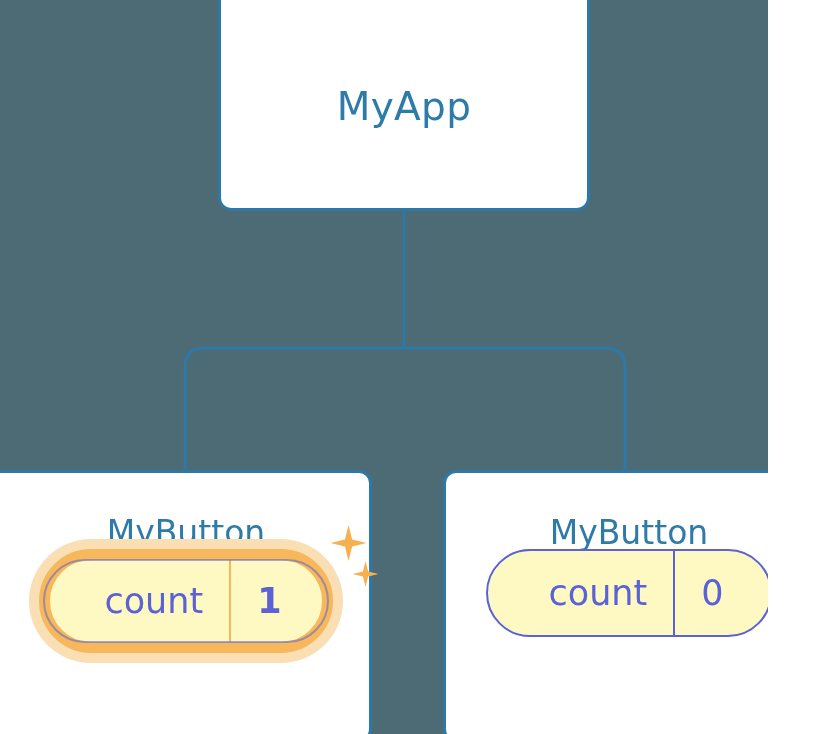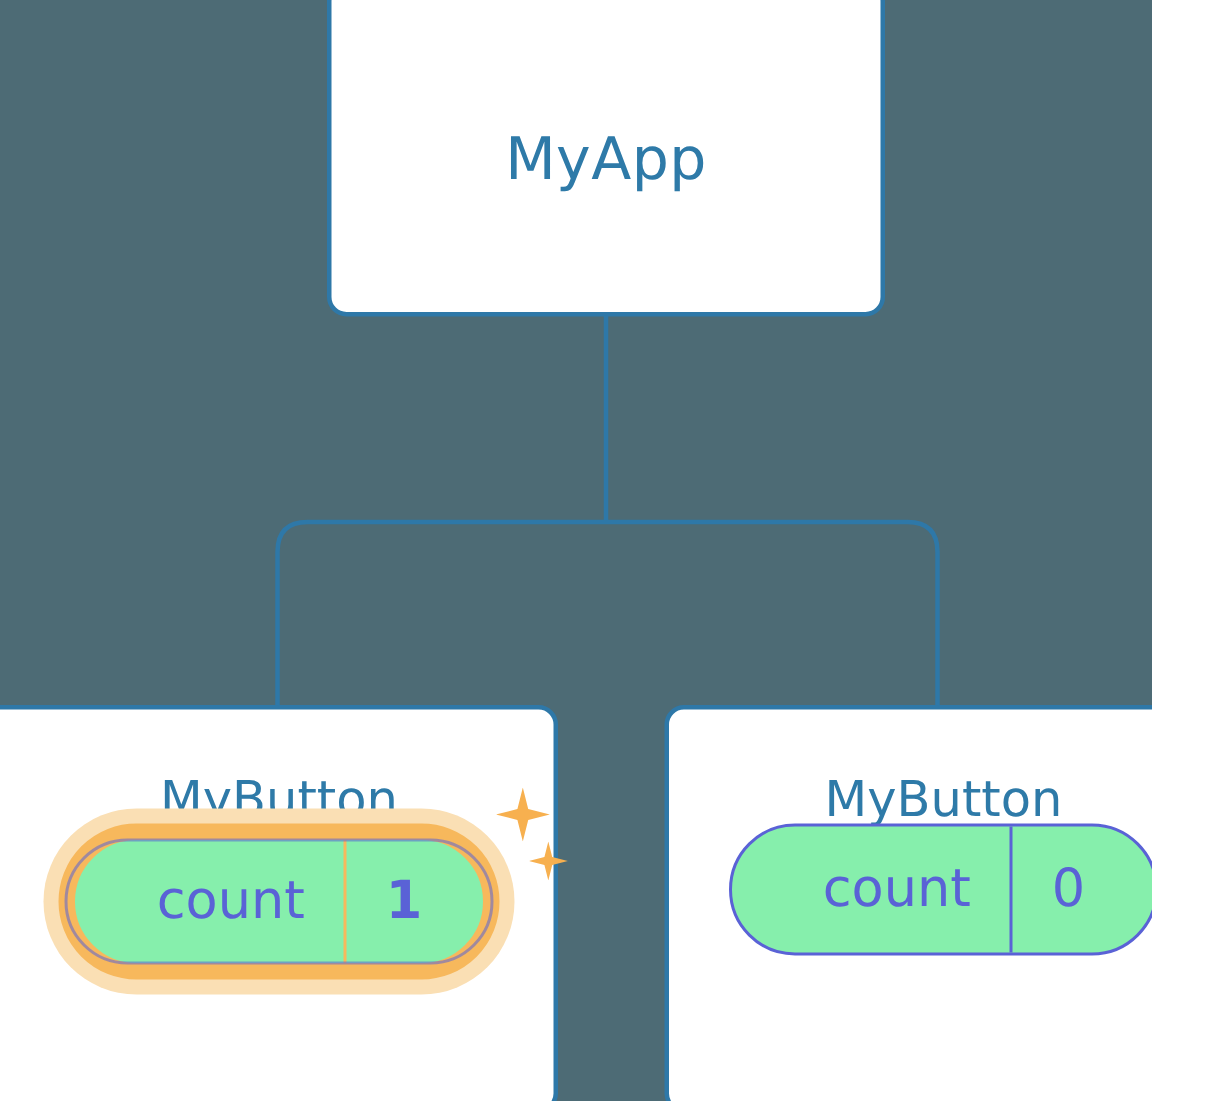--- a/index.html
+++ b/index.html
@@ -97,21 +97,21 @@
     position: relative;
     display: inline-flex;
   }
   .pill {
     position: relative;
     display: flex;
     align-items: stretch;
     height: 88px;
     border: 2px solid #5a62d6;
     border-radius: 999px;
-    background: #86efac;
+    background: #fef9c3;
     box-sizing: border-box;
     z-index: 2;
   }
   .pill-key,
   .pill-val {
     display: flex;
     align-items: center;
     justify-content: center;
     font-size: 35px;
     color: #5a62d6;

